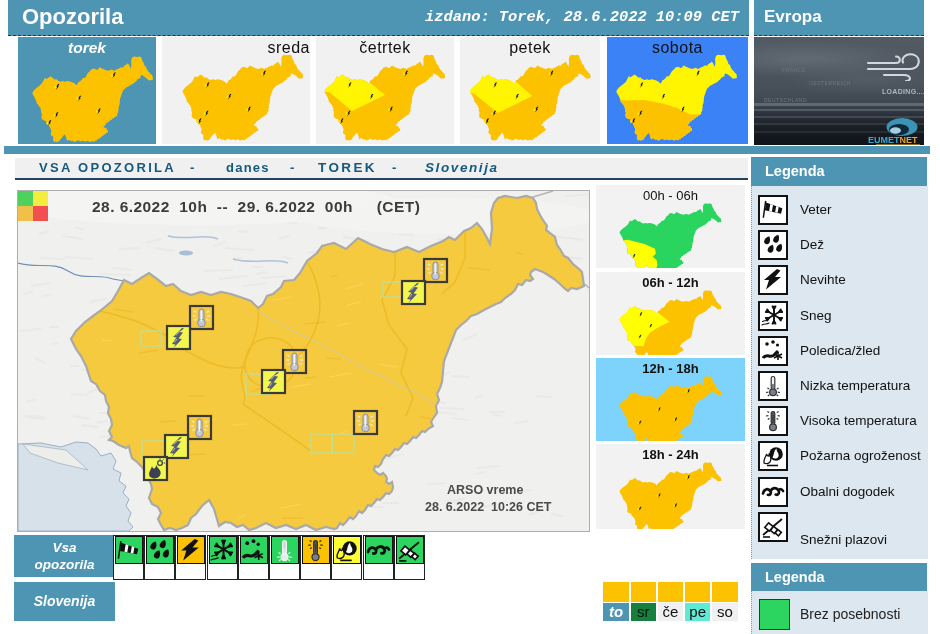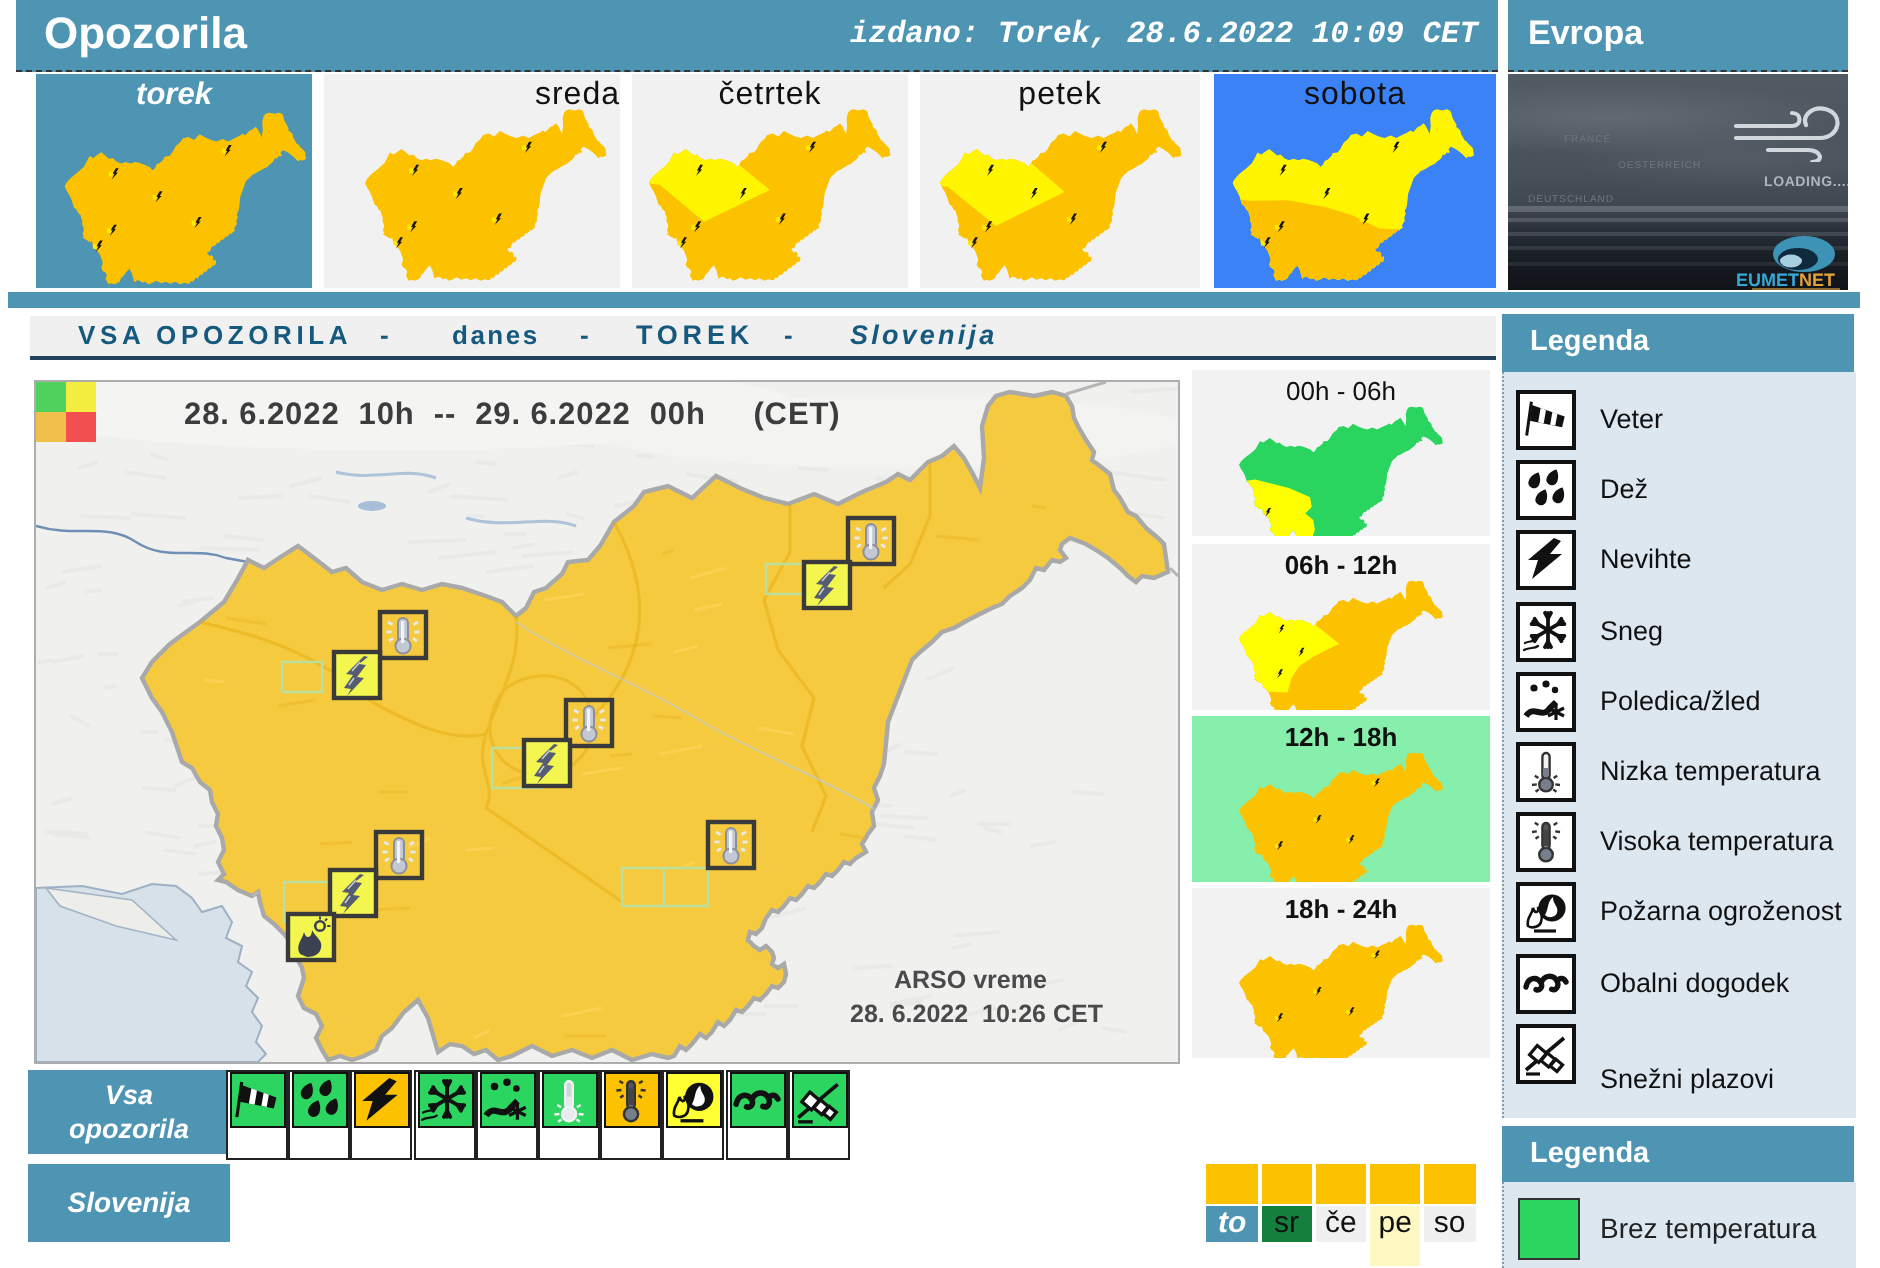--- a/index.html
+++ b/index.html
@@ -372,21 +372,21 @@
           <path d="M162,113 L155,124 L159,124 L153,135 L166,122 L162,122 L168,113 Z" fill="#151515"></path>
           <rect x="147" y="120" width="8" height="9" fill="#ffee00" opacity="0.9"></rect>
           <path d="M158,223 L151,234 L155,234 L149,245 L162,232 L158,232 L164,223 Z" fill="#151515"></path>
           <rect x="143" y="230" width="8" height="9" fill="#ffee00" opacity="0.9"></rect>
           <path d="M212,170 L205,181 L209,181 L203,192 L216,179 L212,179 L218,170 Z" fill="#151515"></path>
           <rect x="197" y="177" width="8" height="9" fill="#ffee00" opacity="0.9"></rect>
         </g>
       </svg>
       <div class="abs" style="left:0;top:3px;width:149px;text-align:center;font-size:13px;font-weight:bold;color:#111">06h - 12h</div>
     </div>
-    <div class="abs" style="left:596px;top:358px;width:149px;height:83px;background:#86efac">
+    <div class="abs" style="left:596px;top:358px;width:149px;height:83px;background:#7dd3fc">
       <svg width="149" height="83" viewBox="0 0 149 83" style="position:absolute;left:0;top:0">
         <defs>
           <clipPath id="cpp2">
             <path d="M106,89 L114,93 L123,87 L131,82 L139,88 L148,95 L155,93 L163,100 L173,104 L183,101 L193,104 L203,101 L213,103 L225,107 L233,110 L240,117 L245,113 L249,105 L255,103 L263,96 L266,90 L276,89 L282,82 L289,70 L299,62 L304,55 L316,52 L328,58 L340,47 L352,53 L364,58 L376,61 L389,56 L401,61 L413,55 L425,50 L431,46 L437,49 L446,40 L453,37 L459,32 L464,38 L469,47 L472,53 L474,38 L473,22 L476,12 L480,7 L487,5 L499,7 L508,5 L515,7 L518,12 L519,18 L522,24 L525,29 L529,35 L528,39 L532,42 L537,46 L539,54 L542,58 L546,65 L550,67 L555,73 L561,78 L564,81 L566,95 L559,98 L553,97 L550,100 L546,97 L542,93 L536,88 L530,84 L525,81 L517,78 L513,81 L512,84 L515,88 L512,90 L508,89 L504,94 L500,93 L497,99 L493,103 L487,107 L483,111 L478,113 L472,116 L466,119 L459,123 L453,125 L448,130 L442,135 L438,139 L426,170 L424,191 L422,197 L419,203 L421,209 L418,215 L419,222 L416,226 L413,231 L415,235 L410,238 L407,241 L404,240 L401,244 L398,247 L395,246 L392,250 L389,253 L386,252 L383,256 L380,259 L377,258 L374,262 L371,265 L368,264 L365,268 L363,273 L360,276 L357,275 L356,279 L359,282 L362,284 L365,282 L368,285 L369,288 L368,291 L371,293 L374,291 L375,296 L374,300 L371,303 L368,302 L365,306 L362,309 L359,308 L356,312 L353,315 L350,314 L347,319 L344,322 L341,320 L338,325 L335,328 L332,326 L328,331 L325,334 L322,332 L319,337 L316,338 L308,336 L298,339 L288,334 L278,338 L268,334 L258,337 L248,332 L238,337 L231,339 L225,334 L219,336 L213,332 L207,331 L201,335 L196,318 L191,309 L184,315 L178,323 L173,327 L170,334 L164,337 L158,339 L152,337 L146,339 L143,334 L140,328 L143,322 L140,316 L134,313 L131,307 L134,298 L133,293 L131,289 L128,281 L124,276 L119,271 L114,267 L112,260 L111,255 L108,257 L101,254 L95,250 L91,249 L94,246 L91,240 L94,234 L93,228 L90,222 L91,216 L88,210 L87,204 L82,200 L78,193 L73,190 L68,175 L63,165 L58,158 L53,148 L58,140 L67,131 L75,125 L82,120 L94,110 L100,100 Z"></path>
           </clipPath>
         </defs>
         <g transform="translate(12.97,17.384999999999998) scale(0.1986,0.203)">
           <path d="M106,89 L114,93 L123,87 L131,82 L139,88 L148,95 L155,93 L163,100 L173,104 L183,101 L193,104 L203,101 L213,103 L225,107 L233,110 L240,117 L245,113 L249,105 L255,103 L263,96 L266,90 L276,89 L282,82 L289,70 L299,62 L304,55 L316,52 L328,58 L340,47 L352,53 L364,58 L376,61 L389,56 L401,61 L413,55 L425,50 L431,46 L437,49 L446,40 L453,37 L459,32 L464,38 L469,47 L472,53 L474,38 L473,22 L476,12 L480,7 L487,5 L499,7 L508,5 L515,7 L518,12 L519,18 L522,24 L525,29 L529,35 L528,39 L532,42 L537,46 L539,54 L542,58 L546,65 L550,67 L555,73 L561,78 L564,81 L566,95 L559,98 L553,97 L550,100 L546,97 L542,93 L536,88 L530,84 L525,81 L517,78 L513,81 L512,84 L515,88 L512,90 L508,89 L504,94 L500,93 L497,99 L493,103 L487,107 L483,111 L478,113 L472,116 L466,119 L459,123 L453,125 L448,130 L442,135 L438,139 L426,170 L424,191 L422,197 L419,203 L421,209 L418,215 L419,222 L416,226 L413,231 L415,235 L410,238 L407,241 L404,240 L401,244 L398,247 L395,246 L392,250 L389,253 L386,252 L383,256 L380,259 L377,258 L374,262 L371,265 L368,264 L365,268 L363,273 L360,276 L357,275 L356,279 L359,282 L362,284 L365,282 L368,285 L369,288 L368,291 L371,293 L374,291 L375,296 L374,300 L371,303 L368,302 L365,306 L362,309 L359,308 L356,312 L353,315 L350,314 L347,319 L344,322 L341,320 L338,325 L335,328 L332,326 L328,331 L325,334 L322,332 L319,337 L316,338 L308,336 L298,339 L288,334 L278,338 L268,334 L258,337 L248,332 L238,337 L231,339 L225,334 L219,336 L213,332 L207,331 L201,335 L196,318 L191,309 L184,315 L178,323 L173,327 L170,334 L164,337 L158,339 L152,337 L146,339 L143,334 L140,328 L143,322 L140,316 L134,313 L131,307 L134,298 L133,293 L131,289 L128,281 L124,276 L119,271 L114,267 L112,260 L111,255 L108,257 L101,254 L95,250 L91,249 L94,246 L91,240 L94,234 L93,228 L90,222 L91,216 L88,210 L87,204 L82,200 L78,193 L73,190 L68,175 L63,165 L58,158 L53,148 L58,140 L67,131 L75,125 L82,120 L94,110 L100,100 Z" fill="#FCC200"></path>
           <g clip-path="url(#cpp2)"></g>
           <path d="M402,68 L395,79 L399,79 L393,90 L406,77 L402,77 L408,68 Z" fill="#151515"></path>
@@ -558,21 +558,21 @@
           </g>
         </svg>
       </div>
       <div class="abs" style="left:48px;top:339px;line-height:29px;font-size:13.5px;color:#111">Snežni plazovi</div>
     </div>
     <div class="abs teal" style="left:751px;top:563px;width:176px;height:28px">
       <span class="abs" style="left:14px;top:0;line-height:28px;font-size:14.5px;font-weight:bold;color:#fff">Legenda</span>
     </div>
     <div class="abs" style="left:751px;top:591px;width:176px;height:43px;background:#DCE7F0;border-left:1px dotted #8899aa">
       <div class="abs" style="left:7px;top:8px;width:29px;height:29px;background:#2BD55F;border:1.5px solid #333"></div>
-      <div class="abs" style="left:48px;top:8px;line-height:30px;font-size:14px;color:#222">Brez temperatura</div>
+      <div class="abs" style="left:48px;top:8px;line-height:30px;font-size:14px;color:#222">Brez posebnosti</div>
     </div>
     <div class="abs teal" style="left:14px;top:535px;width:101px;height:42px;text-align:center;color:#fff;font-weight:bold;font-style:italic;font-size:13.5px;line-height:17px;padding-top:0">
       <div style="margin-top:4px">Vsa<br>opozorila</div>
     </div>
     <div class="abs" style="left:113px;top:534.5px;width:29px;height:43px;background:#fff;border:1px solid #222">
       <div class="abs" style="left:0.5px;top:0.5px;width:26px;height:26px;background:#2BD55F;border:1px solid #111">
         <svg width="25" height="25" viewBox="0 0 24 24" style="position:absolute;left:0.5px;top:0.5px">
           <g transform="rotate(8,12,12)">
             <line x1="3.5" y1="4" x2="3.5" y2="21" stroke="#111" stroke-width="1.5"></line>
             <path d="M4,5.5 L21,9 L20.5,14.5 L4,13.5 Z" fill="#111"></path>
@@ -713,15 +713,15 @@
       </div>
     </div>
     <div class="abs teal" style="left:14px;top:582px;width:101px;height:39px;text-align:center;color:#fff;font-weight:bold;font-style:italic;font-size:14px;line-height:39px">Slovenija</div>
     <div class="abs" style="left:603.3px;top:581.5px;width:25.5px;height:20px;background:#FCC200"></div>
     <div class="abs teal" style="left:603.3px;top:603px;width:25.5px;height:18px;text-align:center;line-height:18px;font-size:15px;font-weight:bold;font-style:italic;color:#fff">to</div>
     <div class="abs" style="left:630.5px;top:581.5px;width:25.5px;height:20px;background:#FCC200"></div>
     <div class="abs" style="left:630.5px;top:603px;width:25.5px;height:18px;background:#15803d;text-align:center;line-height:18px;font-size:15px;color:#111">sr</div>
     <div class="abs" style="left:657.7px;top:581.5px;width:25.5px;height:20px;background:#FCC200"></div>
     <div class="abs" style="left:657.7px;top:603px;width:25.5px;height:18px;background:#F0F0F0;text-align:center;line-height:18px;font-size:15px;color:#111">če</div>
     <div class="abs" style="left:684.9px;top:581.5px;width:25.5px;height:20px;background:#FCC200"></div>
-    <div class="abs" style="left:684.9px;top:603px;width:25.5px;height:30px;background:#fef9c3;text-align:center;line-height:18px;font-size:15px;color:#111">pe</div>
+    <div class="abs" style="left:684.9px;top:603px;width:25.5px;height:18px;background:#5eead4;text-align:center;line-height:18px;font-size:15px;color:#111">pe</div>
     <div class="abs" style="left:712.1px;top:581.5px;width:25.5px;height:20px;background:#FCC200"></div>
     <div class="abs" style="left:712.1px;top:603px;width:25.5px;height:18px;background:#F0F0F0;text-align:center;line-height:18px;font-size:15px;color:#111">so</div>
   </div>
 </body></html>

